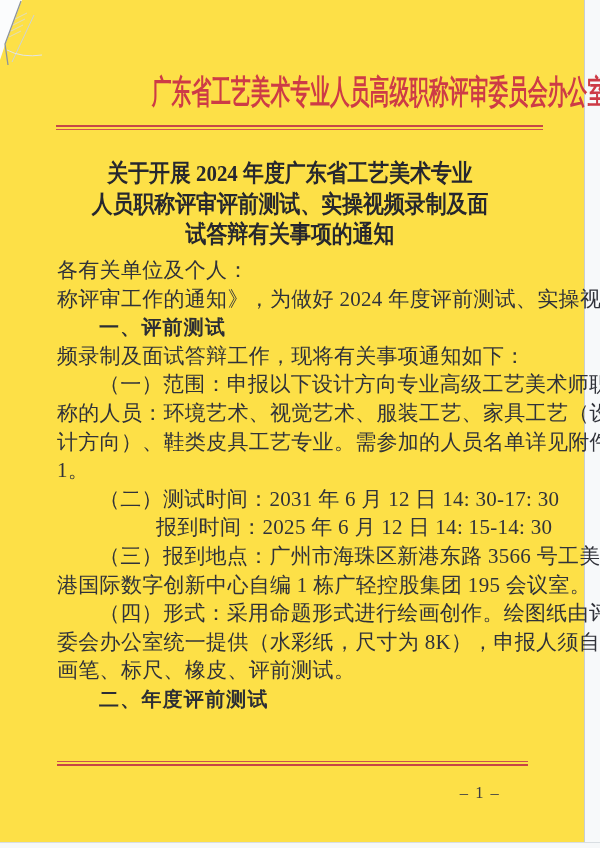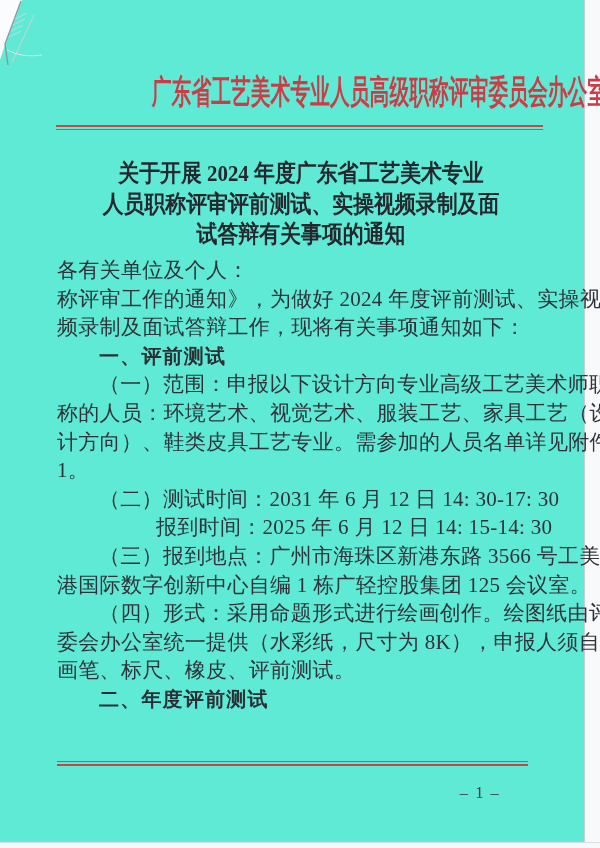--- a/index.html
+++ b/index.html
@@ -5,21 +5,21 @@
   html, body { margin:0; padding:0; }
   body {
     width:600px; height:848px;
     background:#eef1f4;
     font-family:"Liberation Serif", serif;
     overflow:hidden;
     position:relative;
   }
   .page {
     position:absolute; inset:0;
-    background:#5eead4;
+    background:#fde047;
   }
   
   .right-edge {
     position:absolute; top:0; left:584px; width:16px; height:848px;
     background:#f7f9fa;
     border-left:1.5px solid #c7cdd2;
     box-sizing:border-box;
   }
   
   .bottom-edge {
@@ -50,21 +50,20 @@
     box-sizing:border-box;
   }
 
   
   .doc-title {
     position:absolute; left:0; top:158px; width:580px;
     text-align:center;
     font-size:24px; font-weight:bold;
     color:#26272e;
     line-height:30.5px;
-    padding-left:11px;
   }
   .doc-title .tline {
     display:inline-block;
     transform:scaleX(0.87);
     transform-origin:50% 50%;
     white-space:nowrap;
   }
 
   
   .body-block {
@@ -123,30 +122,30 @@
 
   <div class="doc-title">
     <span class="tline">关于开展 2024 年度广东省工艺美术专业</span><br>
     <span class="tline">人员职称评审评前测试、实操视频录制及面</span><br>
     <span class="tline">试答辩有关事项的通知</span>
   </div>
 
   <div class="body-block">
     <div class="line">各有关单位及个人：</div>
     <div class="line">称评审工作的通知》，为做好 2024 年度评前测试、实操视</div>
+    <div class="line indent heiti">一、评前测试</div>
     <div class="line">频录制及面试答辩工作，现将有关事项通知如下：</div>
-    <div class="line indent heiti">一、评前测试</div>
     <div class="line indent">（一）范围：申报以下设计方向专业高级工艺美术师职</div>
     <div class="line">称的人员：环境艺术、视觉艺术、服装工艺、家具工艺（设</div>
     <div class="line">计方向）、鞋类皮具工艺专业。需参加的人员名单详见附件</div>
     <div class="line">1。</div>
     <div class="line indent">（二）测试时间：2031 年 6 月 12 日 14: 30-17: 30</div>
     <div class="line indent-big">报到时间：2025 年 6 月 12 日 14: 15-14: 30</div>
     <div class="line indent">（三）报到地点：广州市海珠区新港东路 3566 号工美</div>
-    <div class="line">港国际数字创新中心自编 1 栋广轻控股集团 125 会议室。</div>
+    <div class="line">港国际数字创新中心自编 1 栋广轻控股集团 195 会议室。</div>
     <div class="line indent">（四）形式：采用命题形式进行绘画创作。绘图纸由评</div>
     <div class="line">委会办公室统一提供（水彩纸，尺寸为 8K），申报人须自备</div>
     <div class="line">画笔、标尺、橡皮、评前测试。</div>
     <div class="line indent heiti">二、年度评前测试</div>
   </div>
 
   <div class="footer-rule"></div>
   <div class="page-num">– 1 –</div>
 
 </div>

